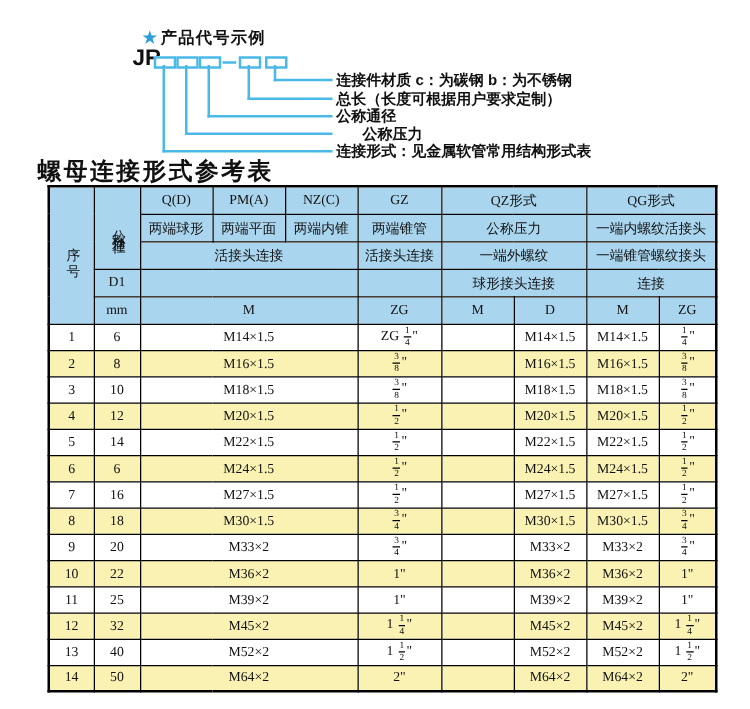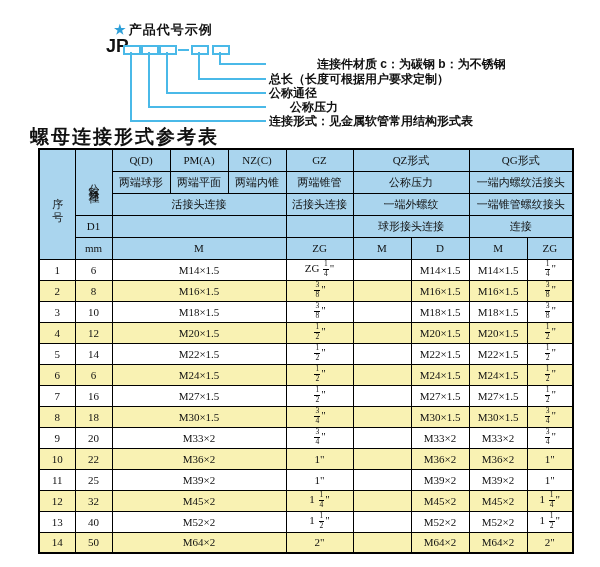--- a/index.html
+++ b/index.html
@@ -22,21 +22,21 @@
   .cb1{left:123px;} .cb2{left:141px;} .cb3{left:159px;} .cb4{left:191px;} .cb5{left:212px;}
   .code-dash{position:absolute;top:49px;left:178px;width:11px;height:2px;background:var(--line-color);}
   .lline{position:absolute;border-left:2px solid var(--line-color);border-bottom:2px solid var(--line-color);}
   .l1{left:219px;top:52px;width:45px;height:11px;}
   .l2{left:198px;top:52px;width:66px;height:26px;}
   .l3{left:166px;top:52px;width:98px;height:40px;}
   .l4{left:148px;top:52px;width:116px;height:54px;}
   .l5{left:130px;top:52px;width:134px;height:68px;}
   .callout{position:absolute;left:269px;font-family:"Liberation Sans",sans-serif;font-weight:bold;
     font-size:12px;white-space:nowrap;}
-  .c1{top:56px;margin-left:48px;} .c2{top:71px;} .c3{top:85px;} .c4{top:99px;margin-left:21px;} .c5{top:113px;}
+  .c1{top:56px;} .c2{top:71px;} .c3{top:85px;} .c4{top:99px;margin-left:21px;} .c5{top:113px;}
 
   
   .tbl-title{position:absolute;left:30px;top:124px;font-size:19px;font-weight:bold;
     letter-spacing:2px;font-family:Liberation Serif, serif;}
 
   
   table.ref{position:absolute;left:38px;top:148px;border-collapse:collapse;table-layout:fixed;
     width:534px;font-size:11px;}
   table.ref{border:2px solid #000;}
   table.ref th,table.ref td{border:1px solid #000;text-align:center;vertical-align:middle;

